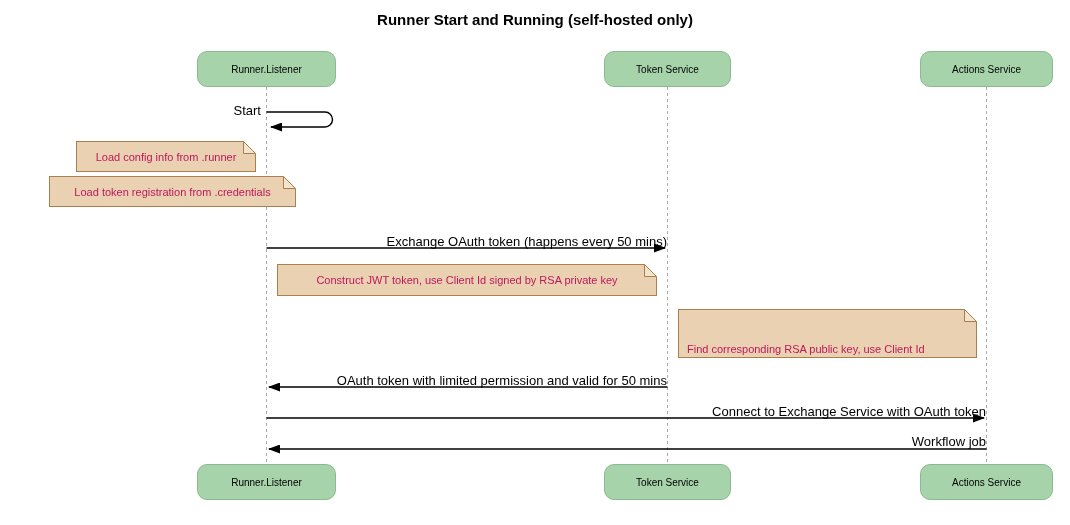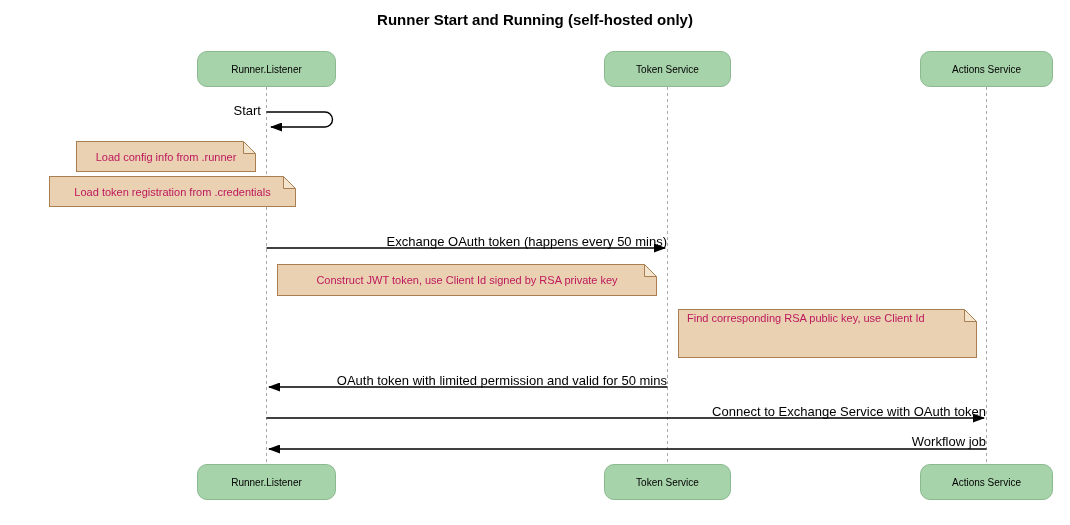--- a/index.html
+++ b/index.html
@@ -62,21 +62,21 @@
     color: #be185d;
     display: flex;
     align-items: center;
     justify-content: center;
     text-align: center;
     white-space: nowrap;
   }
   .note.multiline {
     flex-direction: column;
     align-items: flex-start;
-    justify-content: space-between;
+    justify-content: flex-end;
     text-align: left;
     padding-left: 8px;
     line-height: 16px;
   }
   .fold {
     position: absolute;
     top: -1px;
     right: -1px;
   }
 </style>

